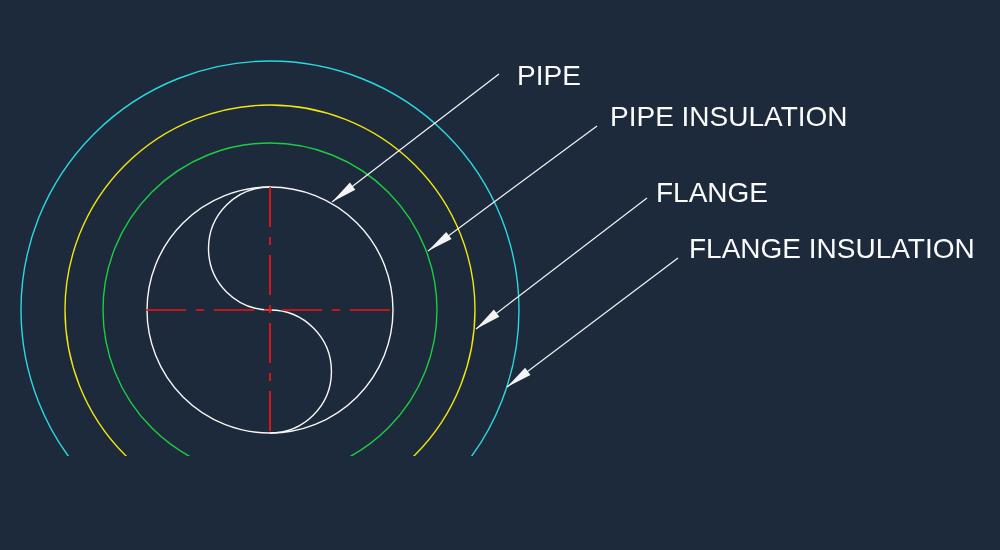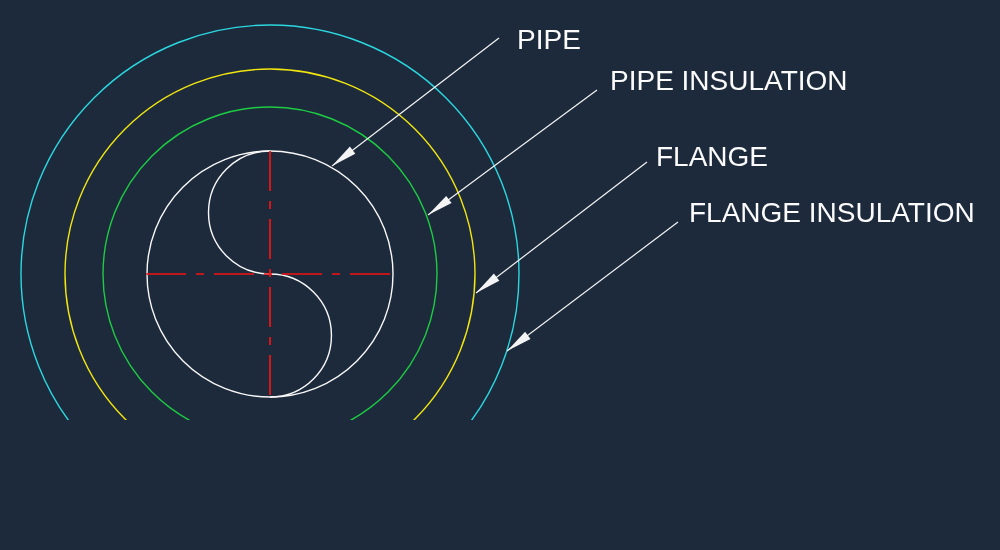--- a/index.html
+++ b/index.html
@@ -6,20 +6,21 @@
     margin: 0;
     padding: 0;
     background: #1d2a3c;
   }
   .stage {
     position: relative;
     width: 1000px;
     height: 420px;
     overflow: hidden;
     font-family: "Liberation Sans", sans-serif;
+    margin-top: 36px;
   }
   svg { display: block; }
   .cad-label {
     font-family: "Liberation Sans", sans-serif;
     font-size: 28px;
     font-weight: 500;
     letter-spacing: 0px;
   }
   .entity { fill: none; }
 </style>

